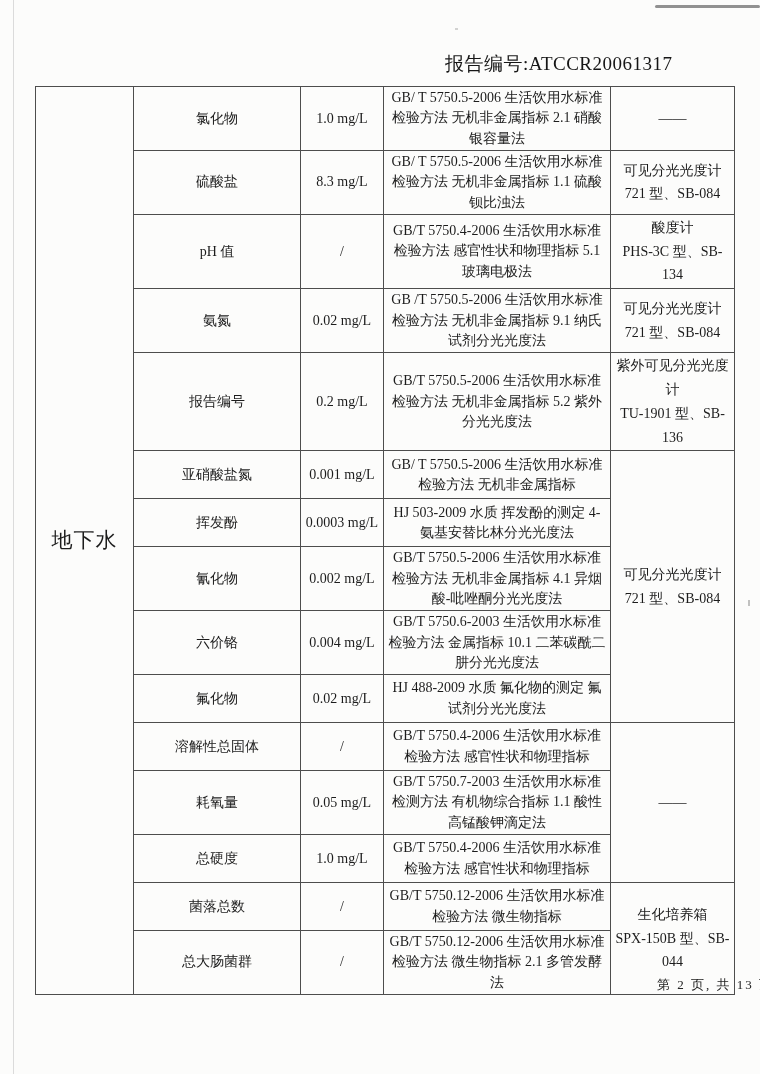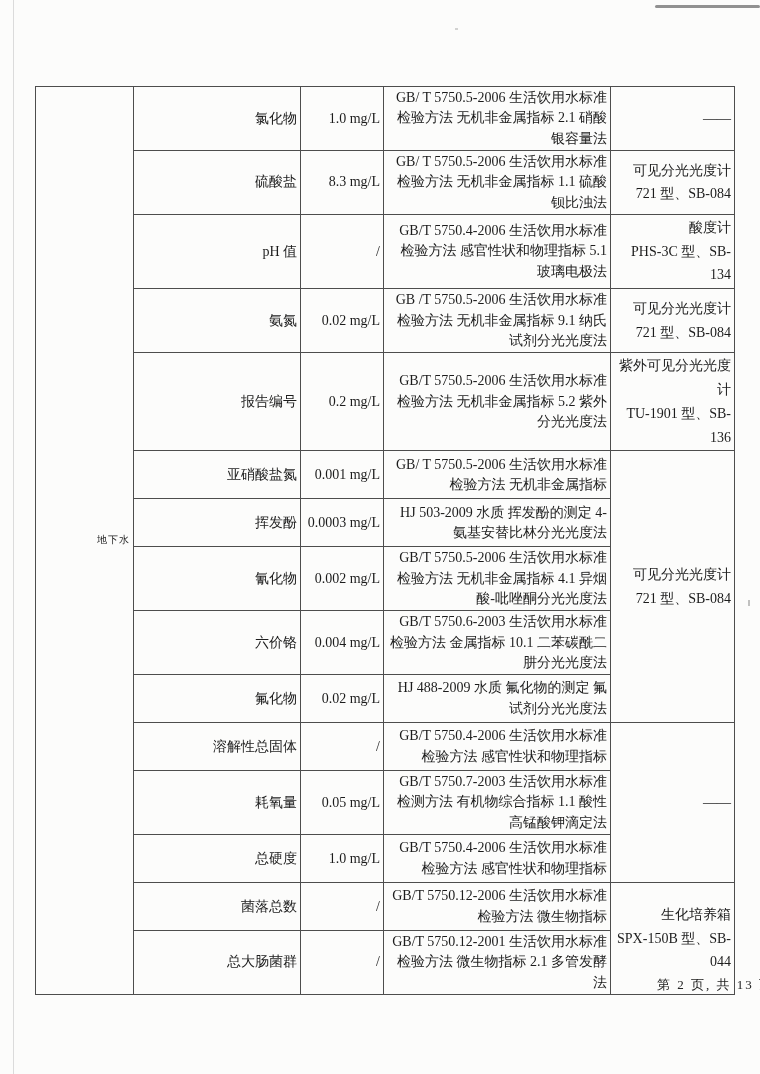--- a/index.html
+++ b/index.html
@@ -30,49 +30,50 @@
   }
   .doc-table{
     position:absolute;left:35px;top:86px;
     width:699px;
     border-collapse:collapse;
     table-layout:fixed;
   }
   .doc-table td{
     border:1px solid #4d4d4d;
     font-size:14px;
-    text-align:right;
+    text-align:center;
     vertical-align:middle;
     padding:1px 3px;
     color:#1c1c1c;
   }
   .col-cat{width:98px;}
   .col-param{width:167px;}
   .col-limit{width:83px;}
   .col-method{width:227px;}
   .col-instr{width:124px;}
   td.method{line-height:1.45;}
   td.instr{white-space:pre-line;line-height:1.7;}
-  td.cat{font-size:10px;letter-spacing:1px;font-family:Liberation Mono, monospace;}
+  td.cat{font-size:21px;letter-spacing:1px;font-family:Liberation Mono, monospace;}
   tr.h64{height:64px;} tr.h62{height:62px;} tr.h48{height:48px;} tr.h54{height:54px;}
   .page-footer{
     position:absolute;left:0;top:976px;width:746px;
     text-align:right;font-size:13px;letter-spacing:2px;color:#222;padding-left:28px;
   }
 </style>
 </head>
 <body>
 
 <div class="page">
 
   <div class="scan-edge-left"></div>
   <div class="scan-streak-topright"></div>
   <div class="scan-speck-1"></div>
   <div class="scan-speck-2"></div>
 
+  <div class="report-no">报告编号:ATCCR20061317</div>
 
   <table class="doc-table">
     <colgroup>
       <col class="col-cat">
         <col class="col-param">
         <col class="col-limit">
         <col class="col-method">
         <col class="col-instr">
     </colgroup>
     <tbody>
@@ -157,20 +158,20 @@
       <tr class="h48">
         <td>菌落总数</td>
         <td>/</td>
         <td class="method">GB/T 5750.12-2006 生活饮用水标准检验方法  微生物指标</td>
         <td class="instr" rowspan="2">生化培养箱
 SPX-150B 型、SB-044</td>
       </tr>
       <tr class="h54">
         <td>总大肠菌群</td>
         <td>/</td>
-        <td class="method">GB/T 5750.12-2001 生活饮用水标准检验方法  微生物指标 2.1  多管发酵法</td>
+        <td class="method">GB/T 5750.12-2006 生活饮用水标准检验方法  微生物指标 2.1  多管发酵法</td>
       </tr>
     </tbody>
   </table>
 
   <div class="page-footer">第 2 页, 共 13 页</div>
 
 </div>
 
 </body></html>

